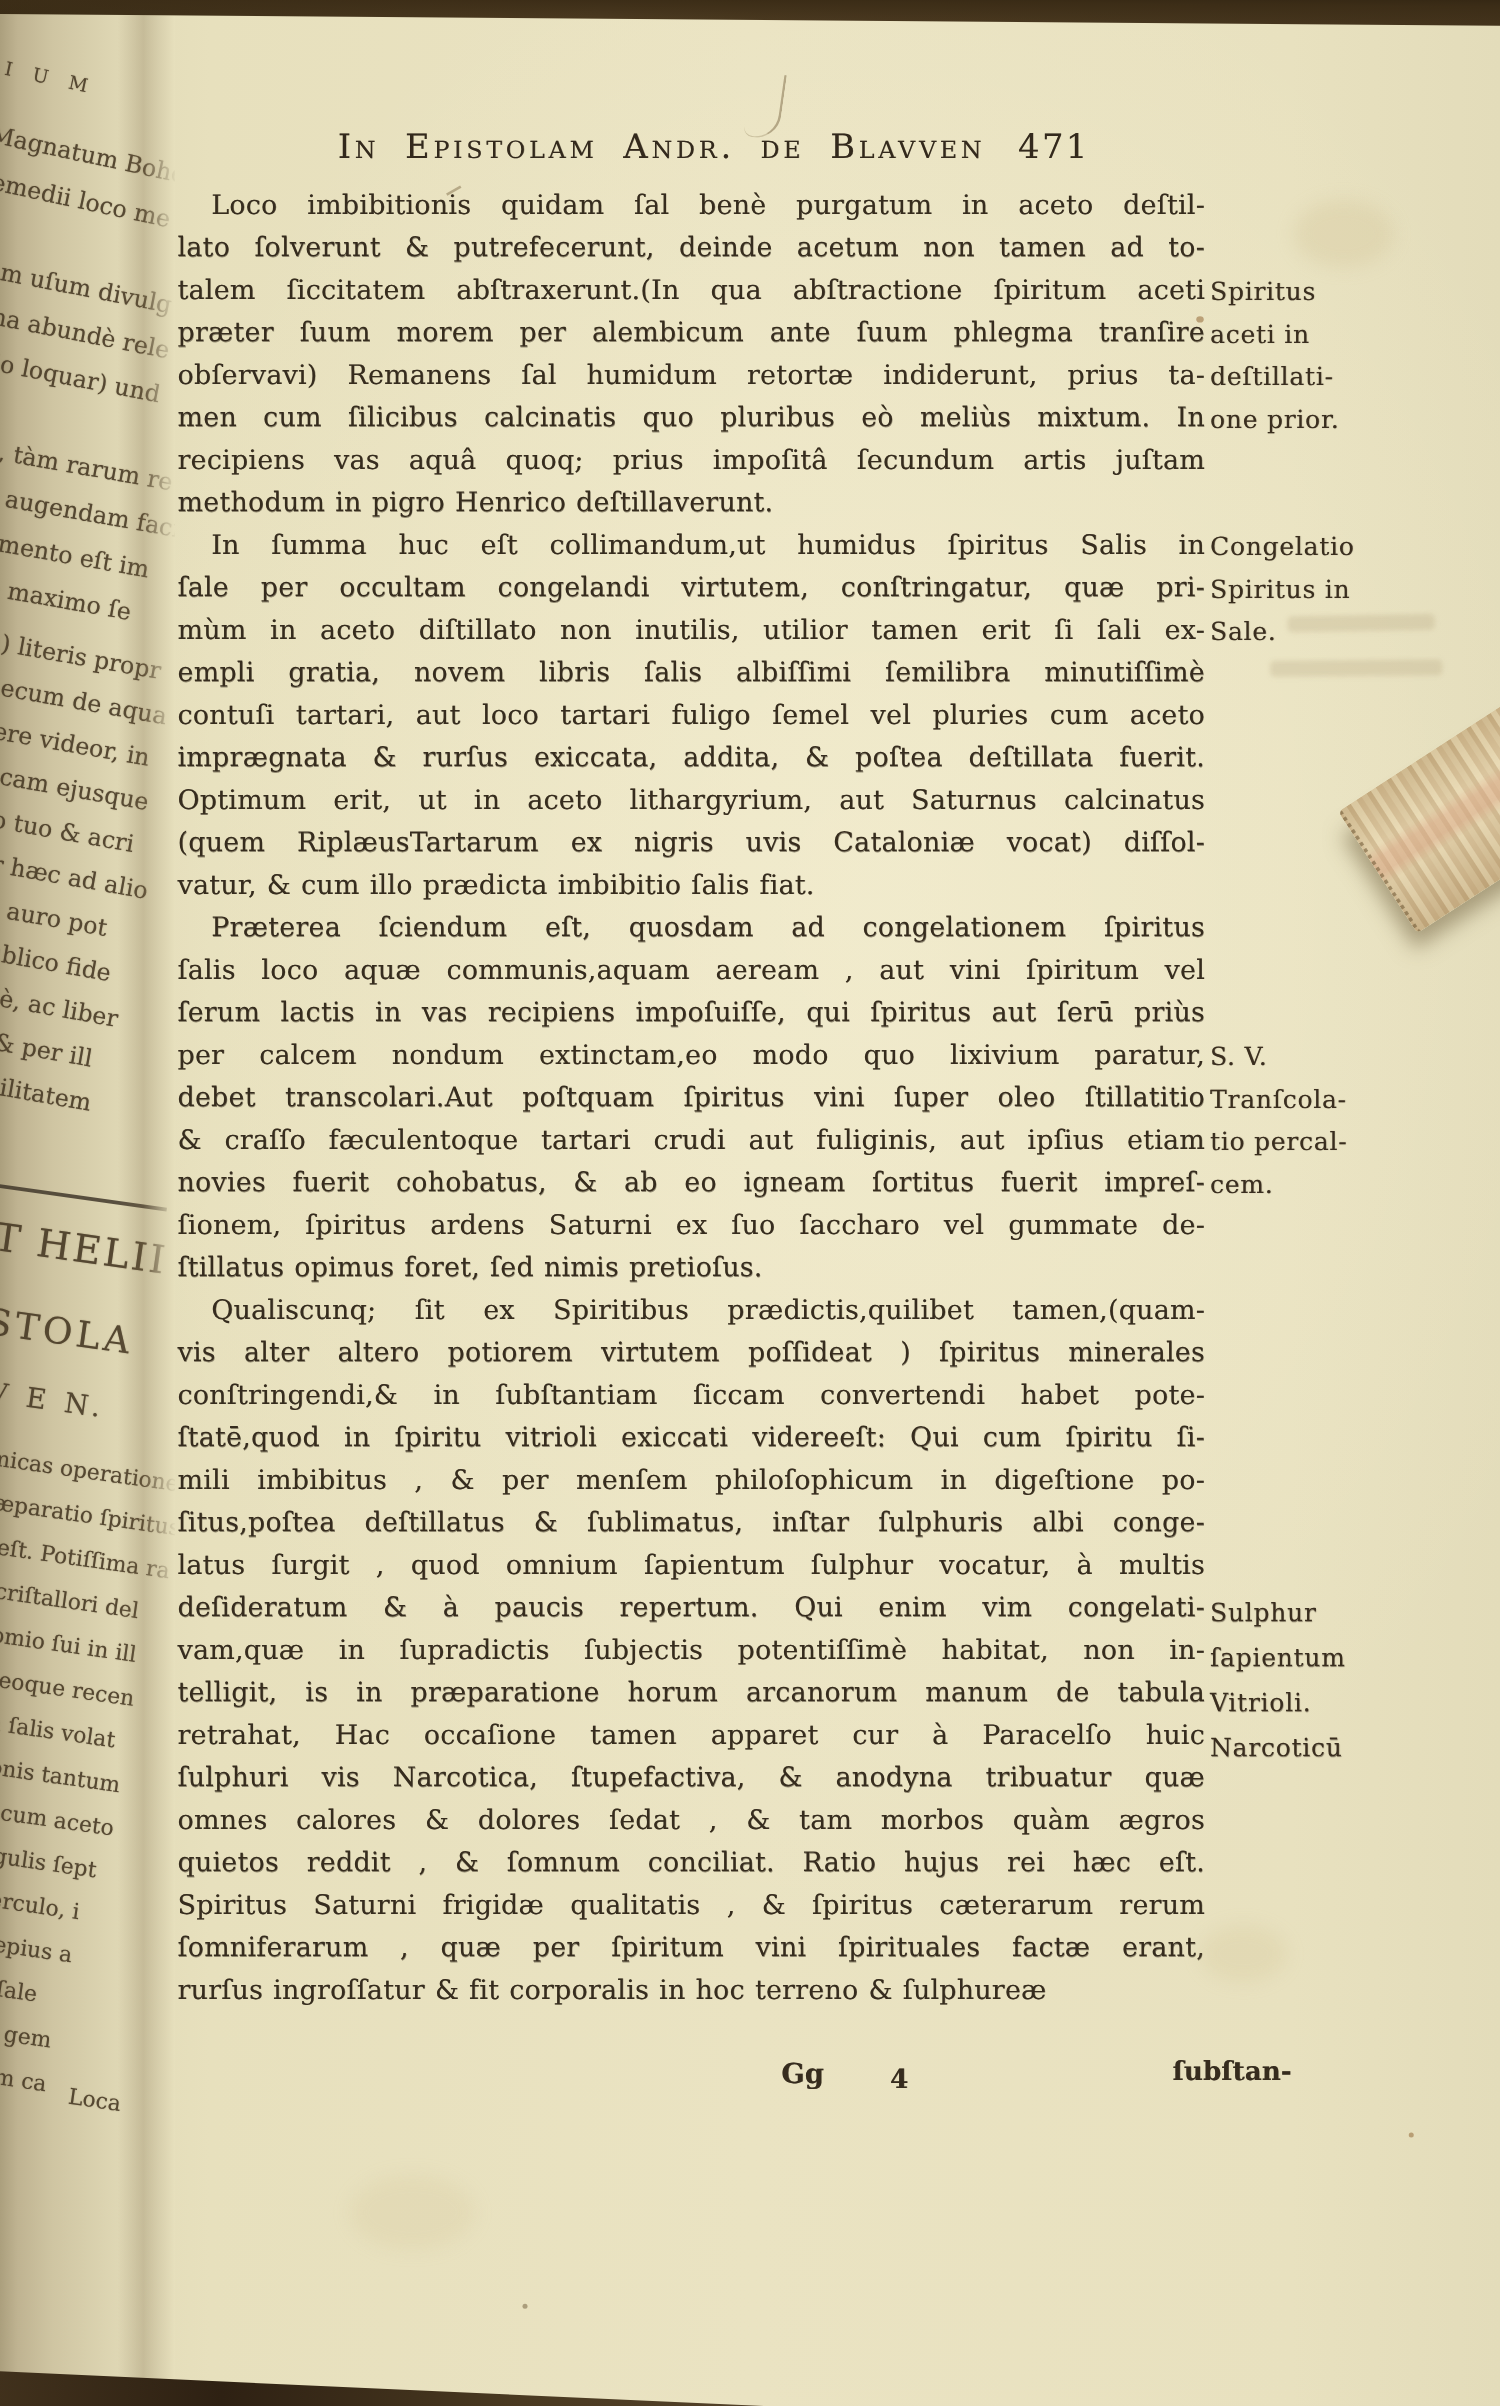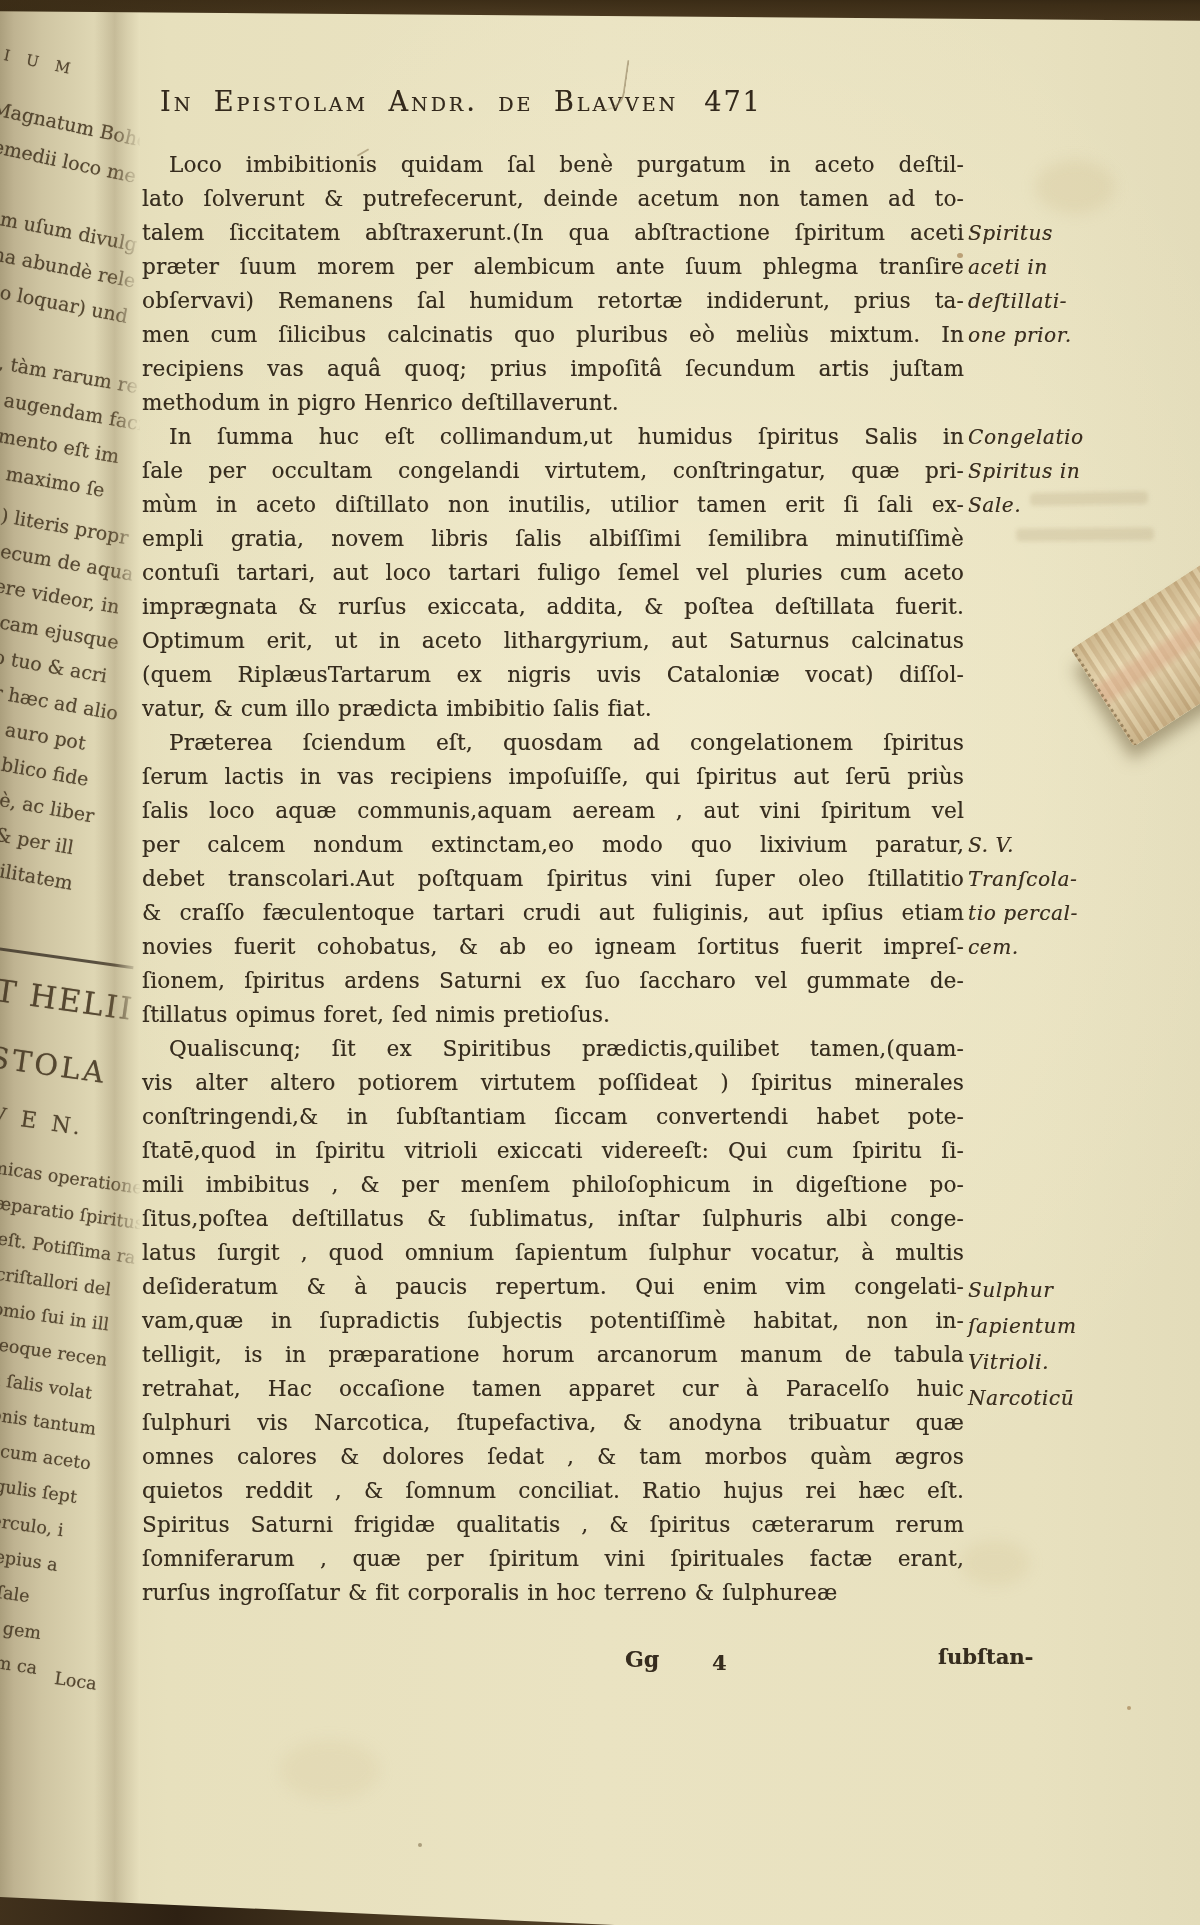--- a/index.html
+++ b/index.html
@@ -29,35 +29,35 @@
   .g6{top:1040px;left:-8px;font-size:29px;letter-spacing:3px;transform:rotate(8deg);}
   .g7{top:1102px;left:-8px;font-size:22px;letter-spacing:4px;transform:rotate(8deg);}
   .g8{top:1150px;left:-6px;font-size:17.5px;line-height:35px;transform:rotate(8deg);}
   .g9{top:1668px;left:56px;font-size:17.5px;transform:rotate(8deg);}
   .gutter-fade{
     position:absolute;left:94px;top:0;width:46px;height:1925px;
     background:linear-gradient(90deg,rgba(120,102,68,0) 0%,rgba(120,102,68,.28) 45%,rgba(231,224,189,.95) 100%);
   }
   
   .header{
-    position:absolute;left:160px;top:86px;width:822px;text-align:left;
+    position:absolute;left:160px;top:102px;width:822px;text-align:center;
     font-variant:small-caps;font-size:27px;letter-spacing:3px;word-spacing:9px;color:#33291c;
     text-shadow:.3px .3px .5px rgba(51,41,28,.45);
   }
   .header .pgnum{font-variant:normal;margin-left:26px;letter-spacing:2px;}
   .body{
     position:absolute;left:142px;top:148px;width:822px;
     font-size:21.5px;line-height:34px;letter-spacing:.2px;word-spacing:1px;color:#362c1e;
     text-shadow:.3px .3px .5px rgba(54,44,30,.5);
   }
   .line{text-align:justify;}
   .line.j{text-align-last:justify;}
   .line.ind{text-indent:27px;}
   .mnote{
-    position:absolute;left:968px;width:228px;font-style:italic;font-size:20px;line-height:34px;
+    position:absolute;left:968px;width:228px;font-size:20px;line-height:34px;
     color:#3a2e1f;letter-spacing:.6px;text-shadow:.3px .3px .6px rgba(58,46,31,.55);
   }
   .m0{top:216px;}
   .m1{top:420px;}
   .m2{top:828px;}
   .m3{top:1272px;line-height:36px;}
   .sig{position:absolute;font-size:22px;color:#362c1e;text-shadow:.3px .3px .5px rgba(54,44,30,.5);font-weight:bold;}
   .sig-mark{left:625px;top:1646px;}
   .sig-num{left:712px;top:1650px;font-size:21px;}
   .catchword{left:938px;top:1644px;font-size:21px;}
@@ -186,22 +186,22 @@
       <div class="line j ind">In ſumma huc eſt collimandum,ut humidus ſpiritus Salis in</div>
       <div class="line j">ſale per occultam congelandi virtutem, conſtringatur, quæ pri-</div>
       <div class="line j">mùm in aceto diſtillato non inutilis, utilior tamen erit ſi ſali ex-</div>
       <div class="line j">empli gratia, novem libris ſalis albiſſimi ſemilibra minutiſſimè</div>
       <div class="line j">contuſi tartari, aut loco tartari fuligo ſemel vel pluries cum aceto</div>
       <div class="line j">imprægnata &amp; rurſus exiccata, addita, &amp; poſtea deſtillata fuerit.</div>
       <div class="line j">Optimum erit, ut in aceto lithargyrium, aut Saturnus calcinatus</div>
       <div class="line j">(quem RiplæusTartarum ex nigris uvis Cataloniæ vocat) diſſol-</div>
       <div class="line">vatur, &amp; cum illo prædicta imbibitio ſalis fiat.</div>
       <div class="line j ind">Præterea ſciendum eſt, quosdam ad congelationem ſpiritus</div>
+      <div class="line j">ſalis loco aquæ communis,aquam aeream , aut vini ſpiritum vel</div>
       <div class="line j">ſerum lactis in vas recipiens impoſuiſſe, qui ſpiritus aut ſerū priùs</div>
-      <div class="line j">ſalis loco aquæ communis,aquam aeream , aut vini ſpiritum vel</div>
       <div class="line j">per calcem nondum extinctam,eo modo quo lixivium paratur,</div>
       <div class="line j">debet transcolari.Aut poſtquam ſpiritus vini ſuper oleo ſtillatitio</div>
       <div class="line j">&amp; craſſo fæculentoque tartari crudi aut fuliginis, aut ipſius etiam</div>
       <div class="line j">novies fuerit cohobatus, &amp; ab eo igneam ſortitus fuerit impreſ-</div>
       <div class="line j">ſionem, ſpiritus ardens Saturni ex ſuo ſaccharo vel gummate de-</div>
       <div class="line">ſtillatus opimus foret, ſed nimis pretioſus.</div>
       <div class="line j ind">Qualiscunq; ſit ex Spiritibus prædictis,quilibet tamen,(quam-</div>
       <div class="line j">vis alter altero potiorem virtutem poſſideat )  ſpiritus minerales</div>
       <div class="line j">conſtringendi,&amp; in ſubſtantiam ſiccam convertendi habet pote-</div>
       <div class="line j">ſtatē,quod in ſpiritu vitrioli exiccati videreeſt: Qui cum ſpiritu ſi-</div>

